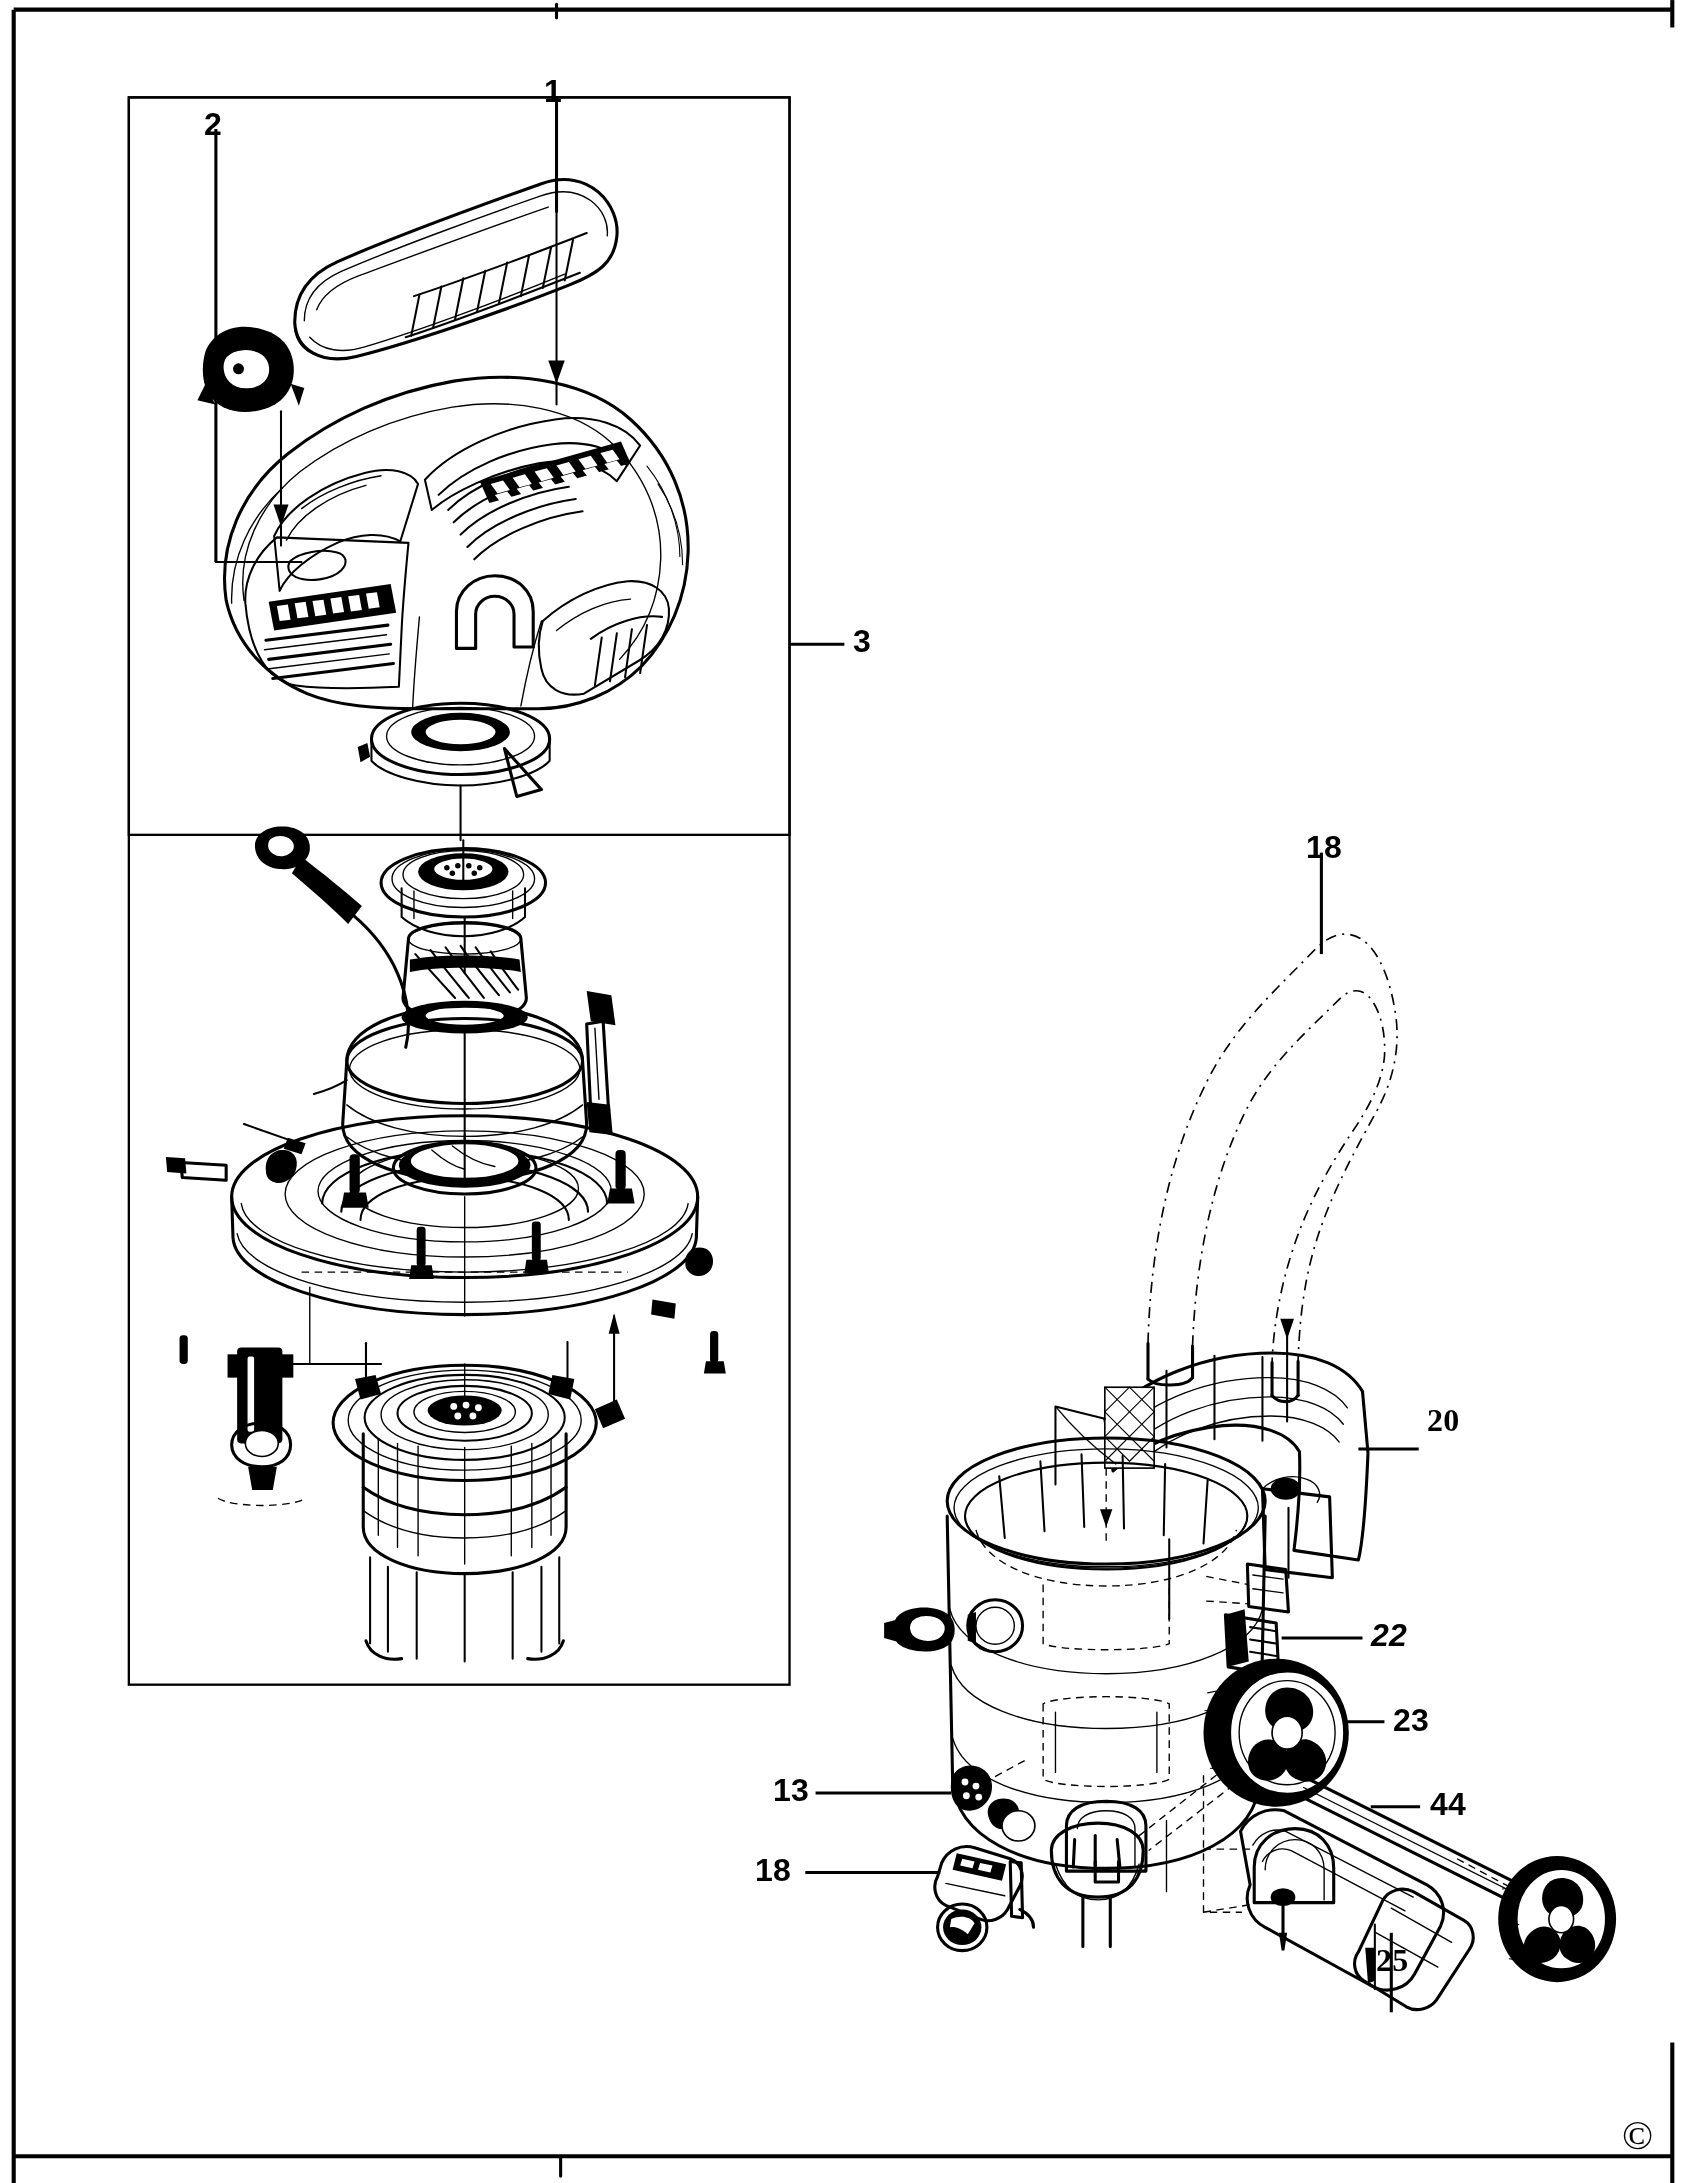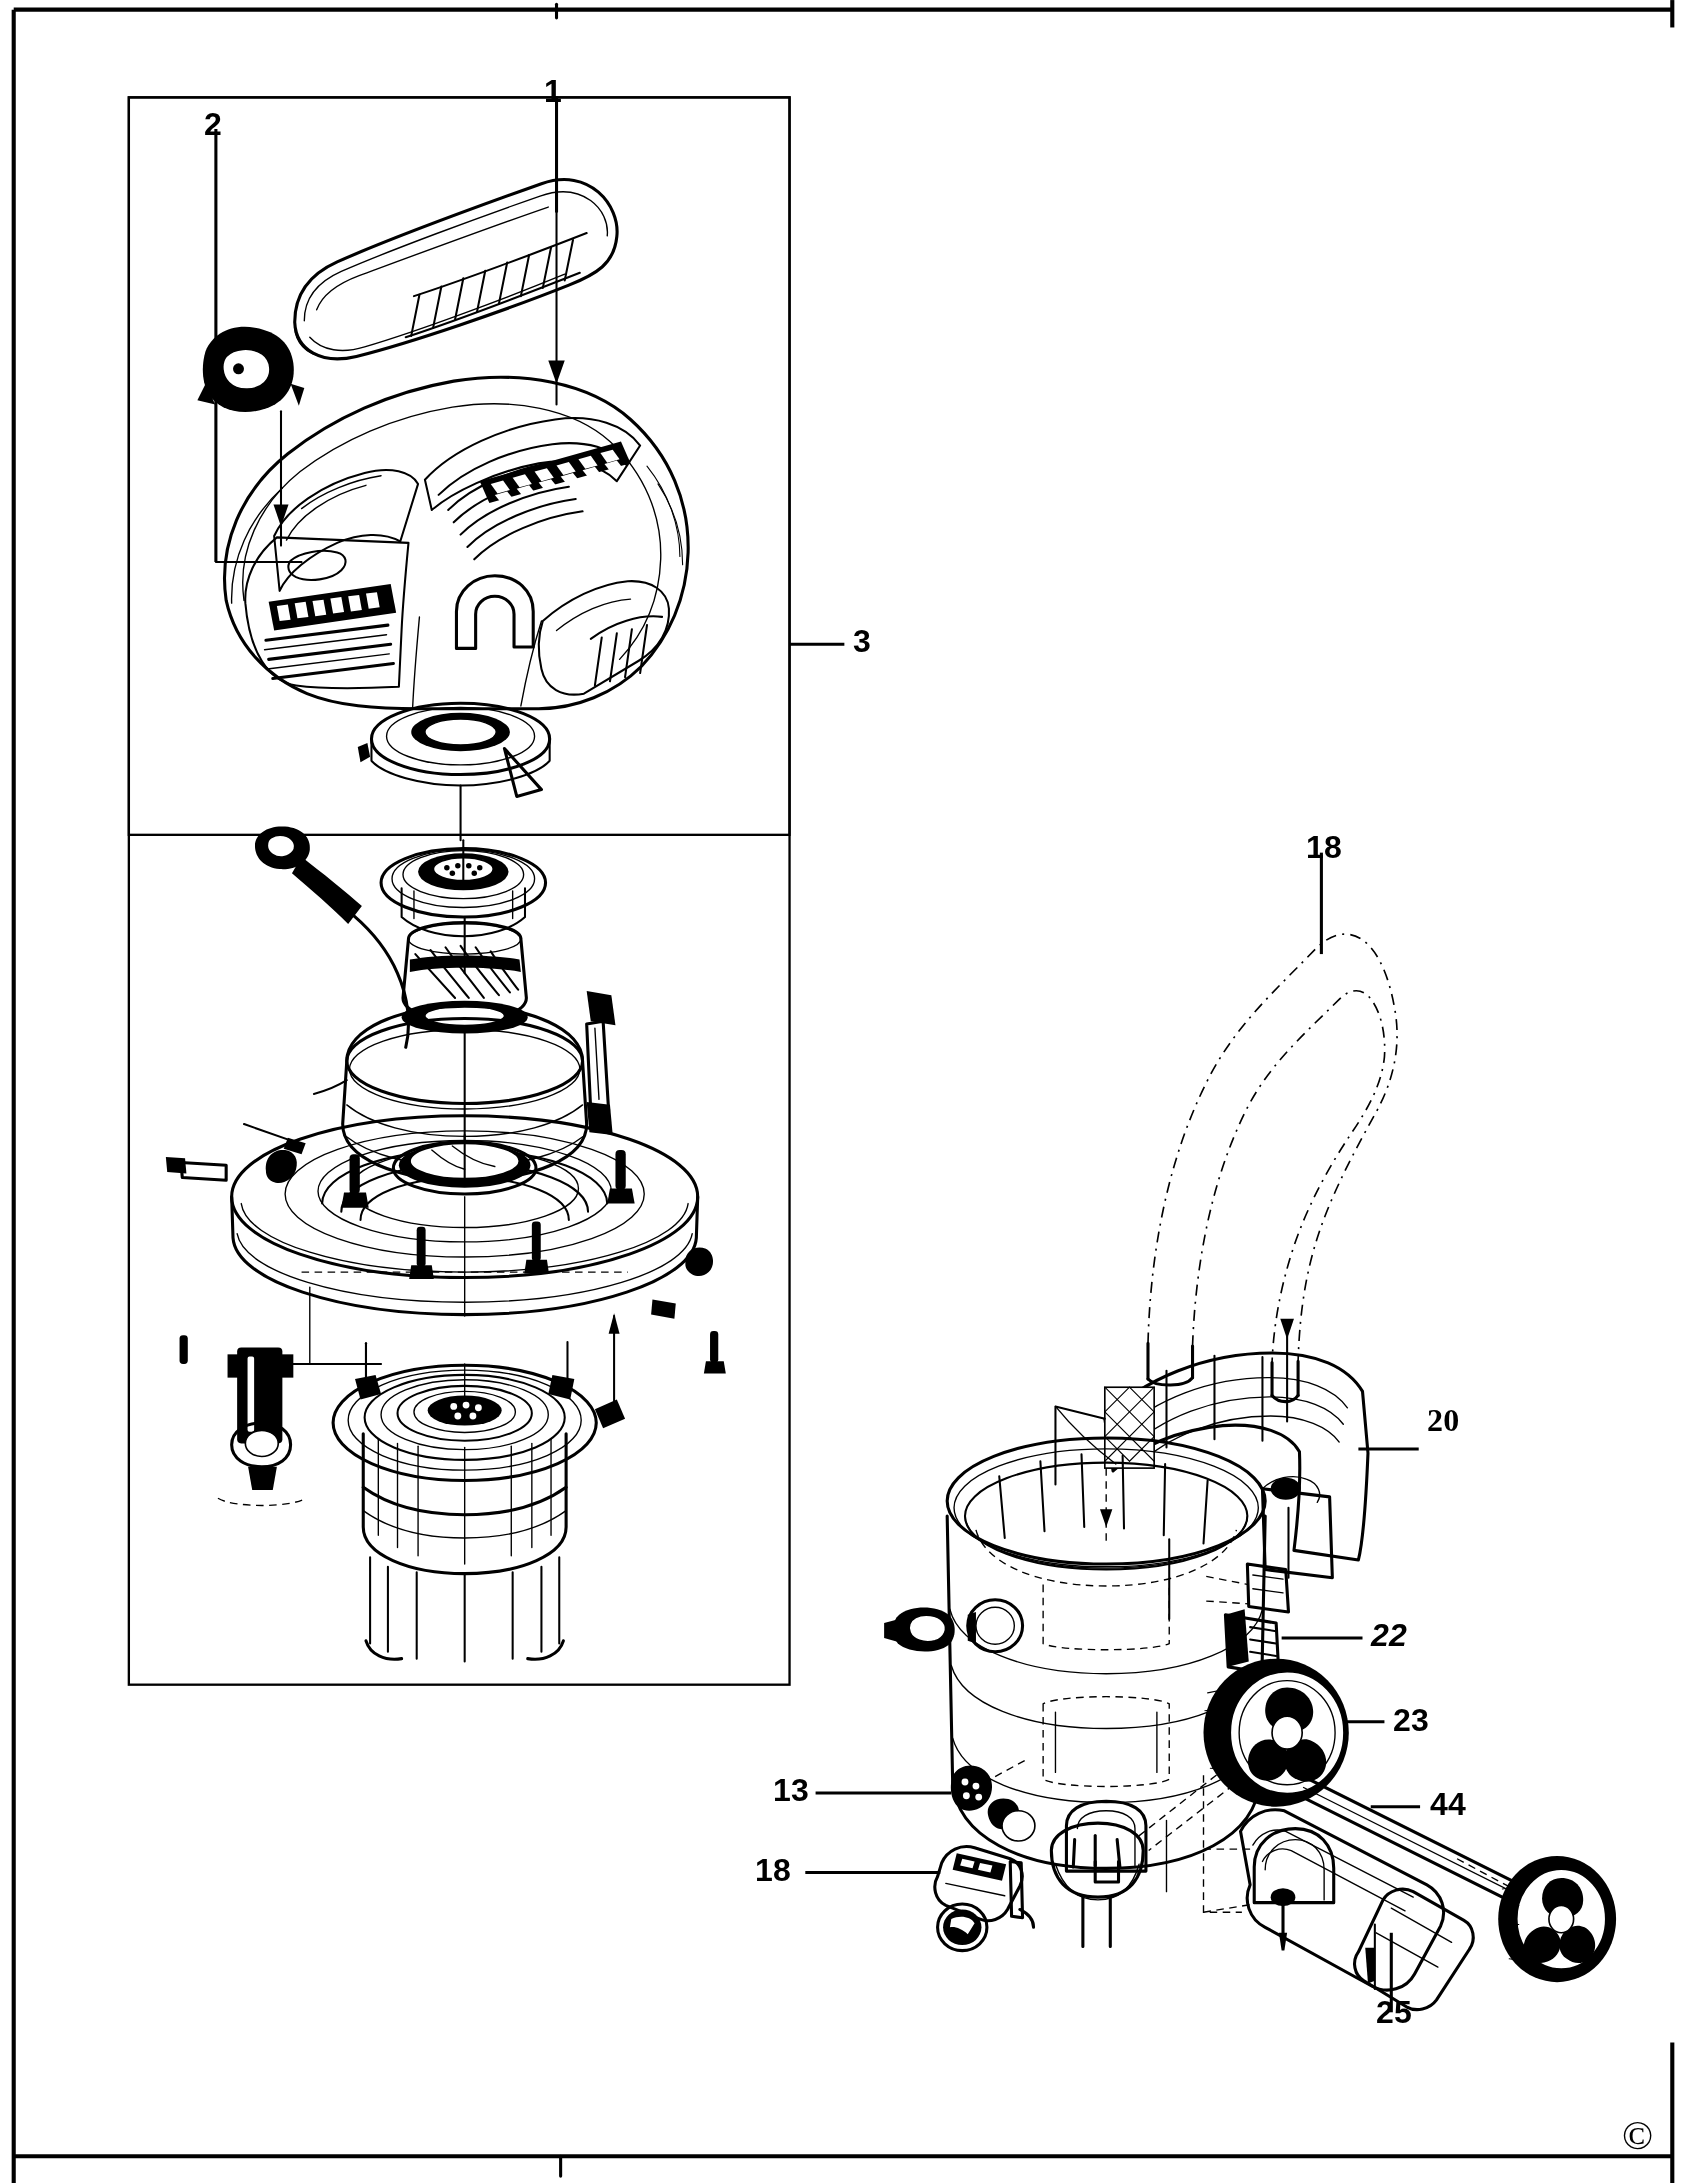--- a/index.html
+++ b/index.html
@@ -728,18 +728,18 @@
   <div class="callout-label" style="left:544px;  top:75px;">1</div>
   <div class="callout-label" style="left:204px;  top:108px;">2</div>
   <div class="callout-label" style="left:853px; top:625px;">3</div>
   <div class="callout-label" style="left:773px; top:1774px;">13</div>
   <div class="callout-label" style="left:755px; top:1854px;">18</div>
   <div class="callout-label" style="left:1306px; top:831px;">18</div>
   <div class="callout-label" style="left:1427px; top:1404px;font-family:Liberation Serif, serif;">20</div>
   <div class="callout-label" style="left:1371px; top:1619px;font-style:italic;">22</div>
   <div class="callout-label" style="left:1393px; top:1704px;">23</div>
   <div class="callout-label" style="left:1430px; top:1788px;">44</div>
-  <div class="callout-label" style="left:1376px; top:1996px;">25</div>
+  <div class="callout-label" style="left:1376px; top:1944px;font-family:Liberation Serif, serif;">25</div>
 
   <div class="copyright-mark" style="left:1622px; top:2115px;">©</div>
 
 </div>
 
 
 </body></html>

